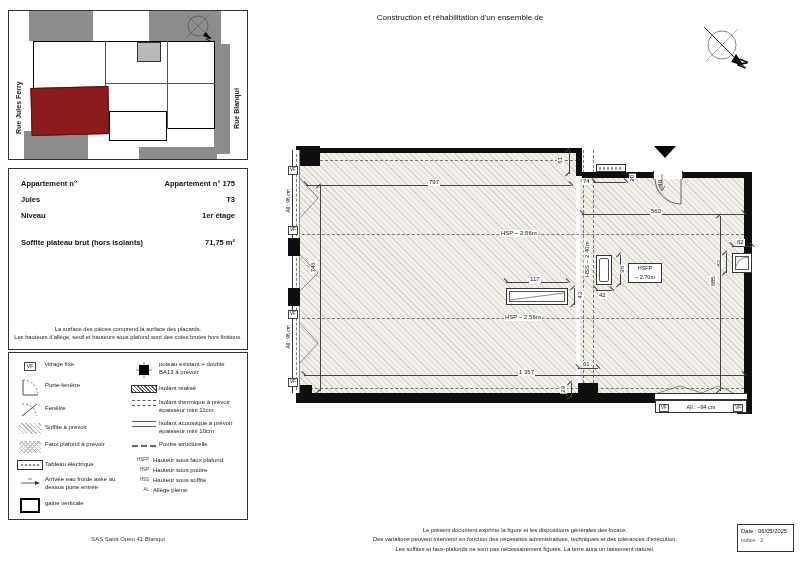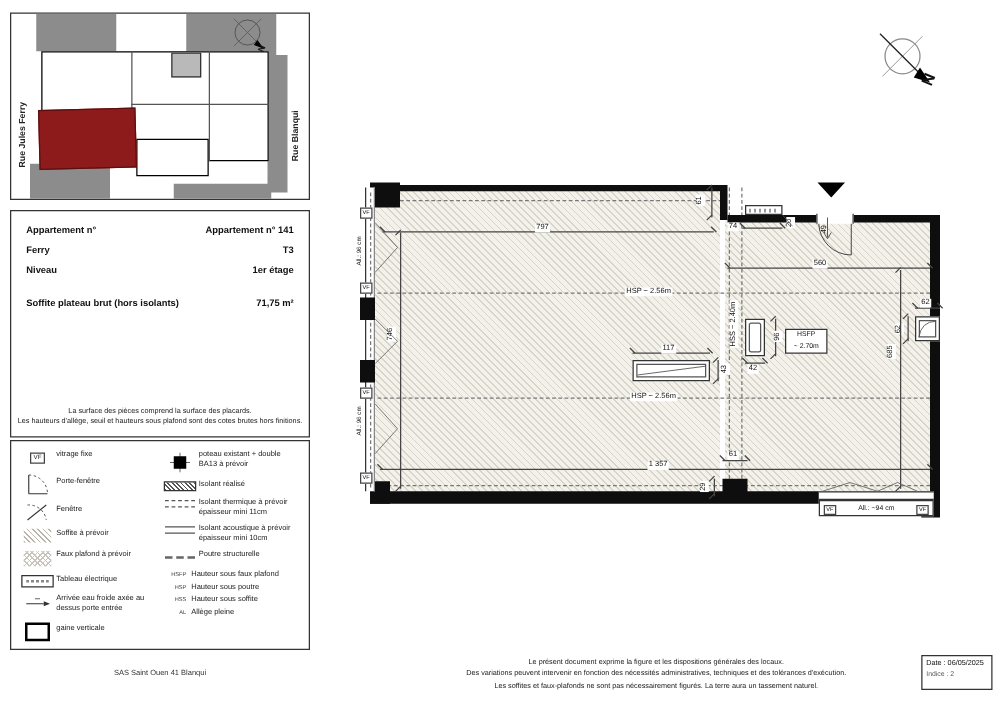--- a/index.html
+++ b/index.html
@@ -41,20 +41,21 @@
   .vf-ic{border:1px solid #444;font-size:5px;line-height:1;padding:1px 2px;font-weight:normal;}
   .note{position:absolute;left:0;right:0;text-align:center;font-size:5.8px;line-height:1.5;color:#222;}
   .tri-down{position:absolute;width:0;height:0;border-left:11px solid transparent;border-right:11px solid transparent;border-top:12px solid #000;}
 </style>
 </head>
 <body>
 
 <div id="page">
 
   <div class="abs" style="left:310px;top:12px;width:300px;text-align:center;font-size:8px;line-height:1.6;">
+    <div>Construction et réhabilitation d'un ensemble de</div>
   </div>
 
   <div class="abs" style="left:698px;top:22px;width:70px;height:60px;">
     <svg width="70" height="60">
       <circle cx="24" cy="23" r="14" fill="none" stroke="#888" stroke-width="1"></circle>
       <line x1="8" y1="7" x2="40" y2="39" stroke="#999" stroke-width="0.8"></line>
       <line x1="40" y1="7" x2="8" y2="39" stroke="#999" stroke-width="0.8"></line>
       <line x1="6" y1="5" x2="42" y2="41" stroke="#222" stroke-width="1"></line>
       <polygon points="38,32 46,44 33,40" fill="#000"></polygon>
     </svg>
@@ -86,24 +87,24 @@
     <span class="abs" style="left:197px;top:24px;font-weight:bold;font-size:7px;transform:rotate(112deg);">N</span>
 
     <span class="vtxt" style="left:6px;top:45px;height:78px;">Rue Jules Ferry</span>
     <span class="vtxt" style="left:224px;top:48px;height:70px;">Rue Blanqui</span>
   </div>
 
   <div class="bx" style="left:8px;top:168px;width:240px;height:182px;">
     <div style="padding-top:10px;">
       <div class="irow">
         <span>Appartement n°</span>
-        <span>Appartement n° 141</span>
+        <span>Appartement n° 175</span>
       </div>
       <div class="irow">
-        <span>Ferry</span>
+        <span>Jules</span>
         <span>T3</span>
       </div>
       <div class="irow">
         <span>Niveau</span>
         <span>1er étage</span>
       </div>
       <div class="irow" style="margin-top:18px;">
         <span>Soffite plateau brut (hors isolants)</span>
         <span>71,75 m²</span>
       </div>

